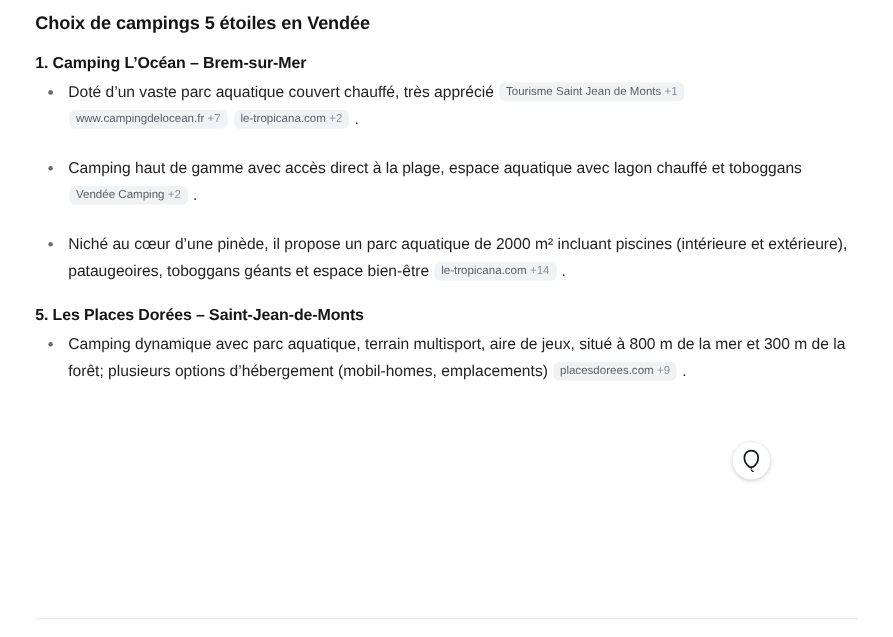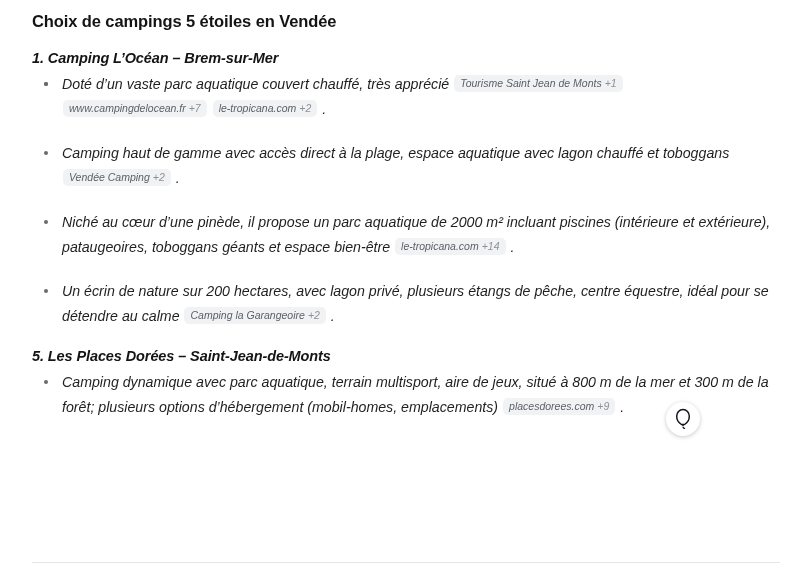--- a/index.html
+++ b/index.html
@@ -22,21 +22,20 @@
   }
   .doc-title {
     font-size: 16.5px;
     font-weight: bold;
     color: #141414;
     margin: 4px 0 0 0;
     letter-spacing: -0.1px;
   }
   .section {
     margin-top: 19px;
-    font-style: italic;
   }
   .section-heading {
     font-size: 14.5px;
     font-weight: bold;
     color: #141414;
     margin: 0 0 6px 0;
     letter-spacing: -0.1px;
   }
   ul.bullets {
     list-style: none;
@@ -138,27 +137,20 @@
     <ul class="bullets">
       <li>
         <span class="dot"></span><span>Niché au cœur d’une pinède, il propose un parc aquatique de 2000 m² incluant piscines (intérieure et extérieure), pataugeoires, toboggans géants et espace bien-être</span>
         <span class="cite"><span>le-tropicana.com</span><span class="plus">+14</span></span>
         <span class="period">.</span>
       </li>
     </ul>
   </div>
 
   <div class="section">
-    <ul class="bullets">
-      <li>
-        <span class="dot"></span><span>Un écrin de nature sur 200 hectares, avec lagon privé, plusieurs étangs de pêche, centre équestre, idéal pour se détendre au calme</span>
-        <span class="cite"><span>Camping la Garangeoire</span><span class="plus">+2</span></span>
-        <span class="period">.</span>
-      </li>
-    </ul>
   </div>
 
   <div class="section">
     <h2 class="section-heading">5. Les Places Dorées – Saint-Jean-de-Monts</h2>
     <ul class="bullets">
       <li>
         <span class="dot"></span><span>Camping dynamique avec parc aquatique, terrain multisport, aire de jeux, situé à 800 m de la mer et 300 m de la forêt; plusieurs options d’hébergement (mobil-homes, emplacements)</span>
         <span class="cite"><span>placesdorees.com</span><span class="plus">+9</span></span>
         <span class="period">.</span>
       </li>

